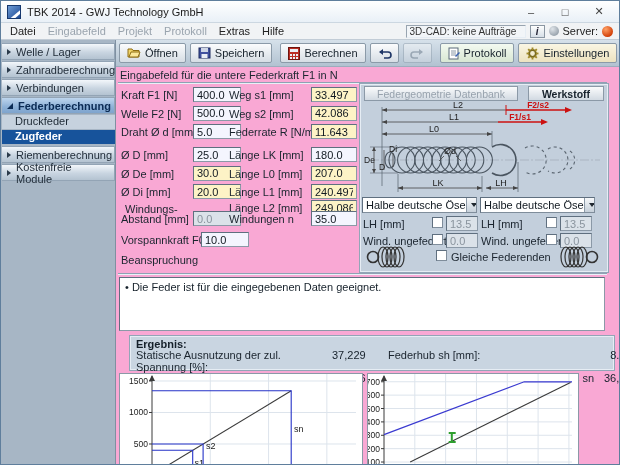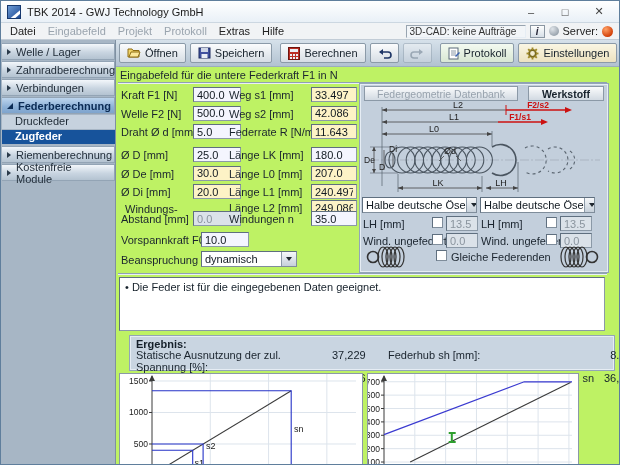--- a/index.html
+++ b/index.html
@@ -45,21 +45,21 @@
     border:1px solid #93a4b5;border-left:none;color:#222e3a;cursor:default;}
   .cat.active{background:linear-gradient(#bdd5ee,#8db1d7 60%,#7ea4cd);color:#0b2b54;font-weight:bold;}
   .sub{position:absolute;left:1px;right:0;height:14px;display:flex;
     padding:0 5px 0 13px;background:#c6d2de;color:#1c2833;cursor:default;}
   .sub.selected{background:#17539b;color:#ffffff;font-weight:bold;}
   .tri-r{width:0;height:0;border-left:4px solid #2a3a4a;border-top:3.5px solid transparent;
     border-bottom:3.5px solid transparent;flex:0 0 auto;}
   .tri-exp{width:0;height:0;border-bottom:6px solid #0b2b54;border-left:6px solid transparent;flex:0 0 auto;}
 
   
-  .main{position:absolute;top:39px;left:115px;right:0;bottom:0;background:#bef264;}
+  .main{position:absolute;top:39px;left:115px;right:0;bottom:0;background:#f9a8d4;}
   .toolbar{position:absolute;top:0;left:0;right:0;height:27px;
     background:linear-gradient(#d6e1ea,#b2c2d1);border-bottom:1px solid #9cadbd;
     display:flex;align-items:center;padding:0 3px;gap:4px;}
   .tbtn{height:20px;display:flex;align-items:center;gap:4px;padding:0 7px;
     background:linear-gradient(#fbfcfd,#d6dde4);border:1px solid #8b9aa8;border-radius:2px;
     color:#17222c;cursor:default;white-space:nowrap;}
   .tbtn.green{background:linear-gradient(#f3faf1,#d8e7d3);}
   .tbtn.yellow{background:linear-gradient(#faf6e3,#ece2c0);}
   .tbtn.small{padding:0 6px;}
   .tbtn.disabled{opacity:.45;}
@@ -304,26 +304,20 @@
       <span class="flabel" style="left:6px;top:117px">Windungs-</span>
       <span class="flabel" style="left:2px;top:127px">Abstand [mm]</span>
       <input class="fld dis" style="left: 74px; top: 125px; width: 48px;" disabled="" value="0.0">
       <span class="flabel" style="left:110px;top:127px">Windungen n</span>
       <input class="fld" style="left: 192px; top: 125px; width: 46px;" value="35.0">
 
       <span class="flabel" style="left:2px;top:148px">Vorspannkraft F0 [N]</span>
       <input class="fld" style="left: 82px; top: 146px; width: 48px;" value="10.0">
 
       <span class="flabel" style="left:2px;top:168px">Beanspruchung</span>
-      <div class="combo" style="left:82px;top:165px;width:96px">
-        <span>dynamisch</span>
-        <span class="cbtn">
-            <span class="carrow"></span>
-          </span>
-      </div>
     </div>
 
     <div class="geo">
       <div class="geo-btn disabled" style="left:4px;top:2px;width:154px">Federgeometrie Datenbank</div>
       <div class="geo-btn" style="left:168px;top:2px;width:76px;font-weight:bold">Werkstoff</div>
 
       <svg width="244" height="94" style="position:absolute;left:2px;top:18px">
 
         <line x1="8" y1="58" x2="238" y2="58" stroke="#9aa6b2" stroke-width="0.6" stroke-dasharray="9 2 2 2"></line>
 

